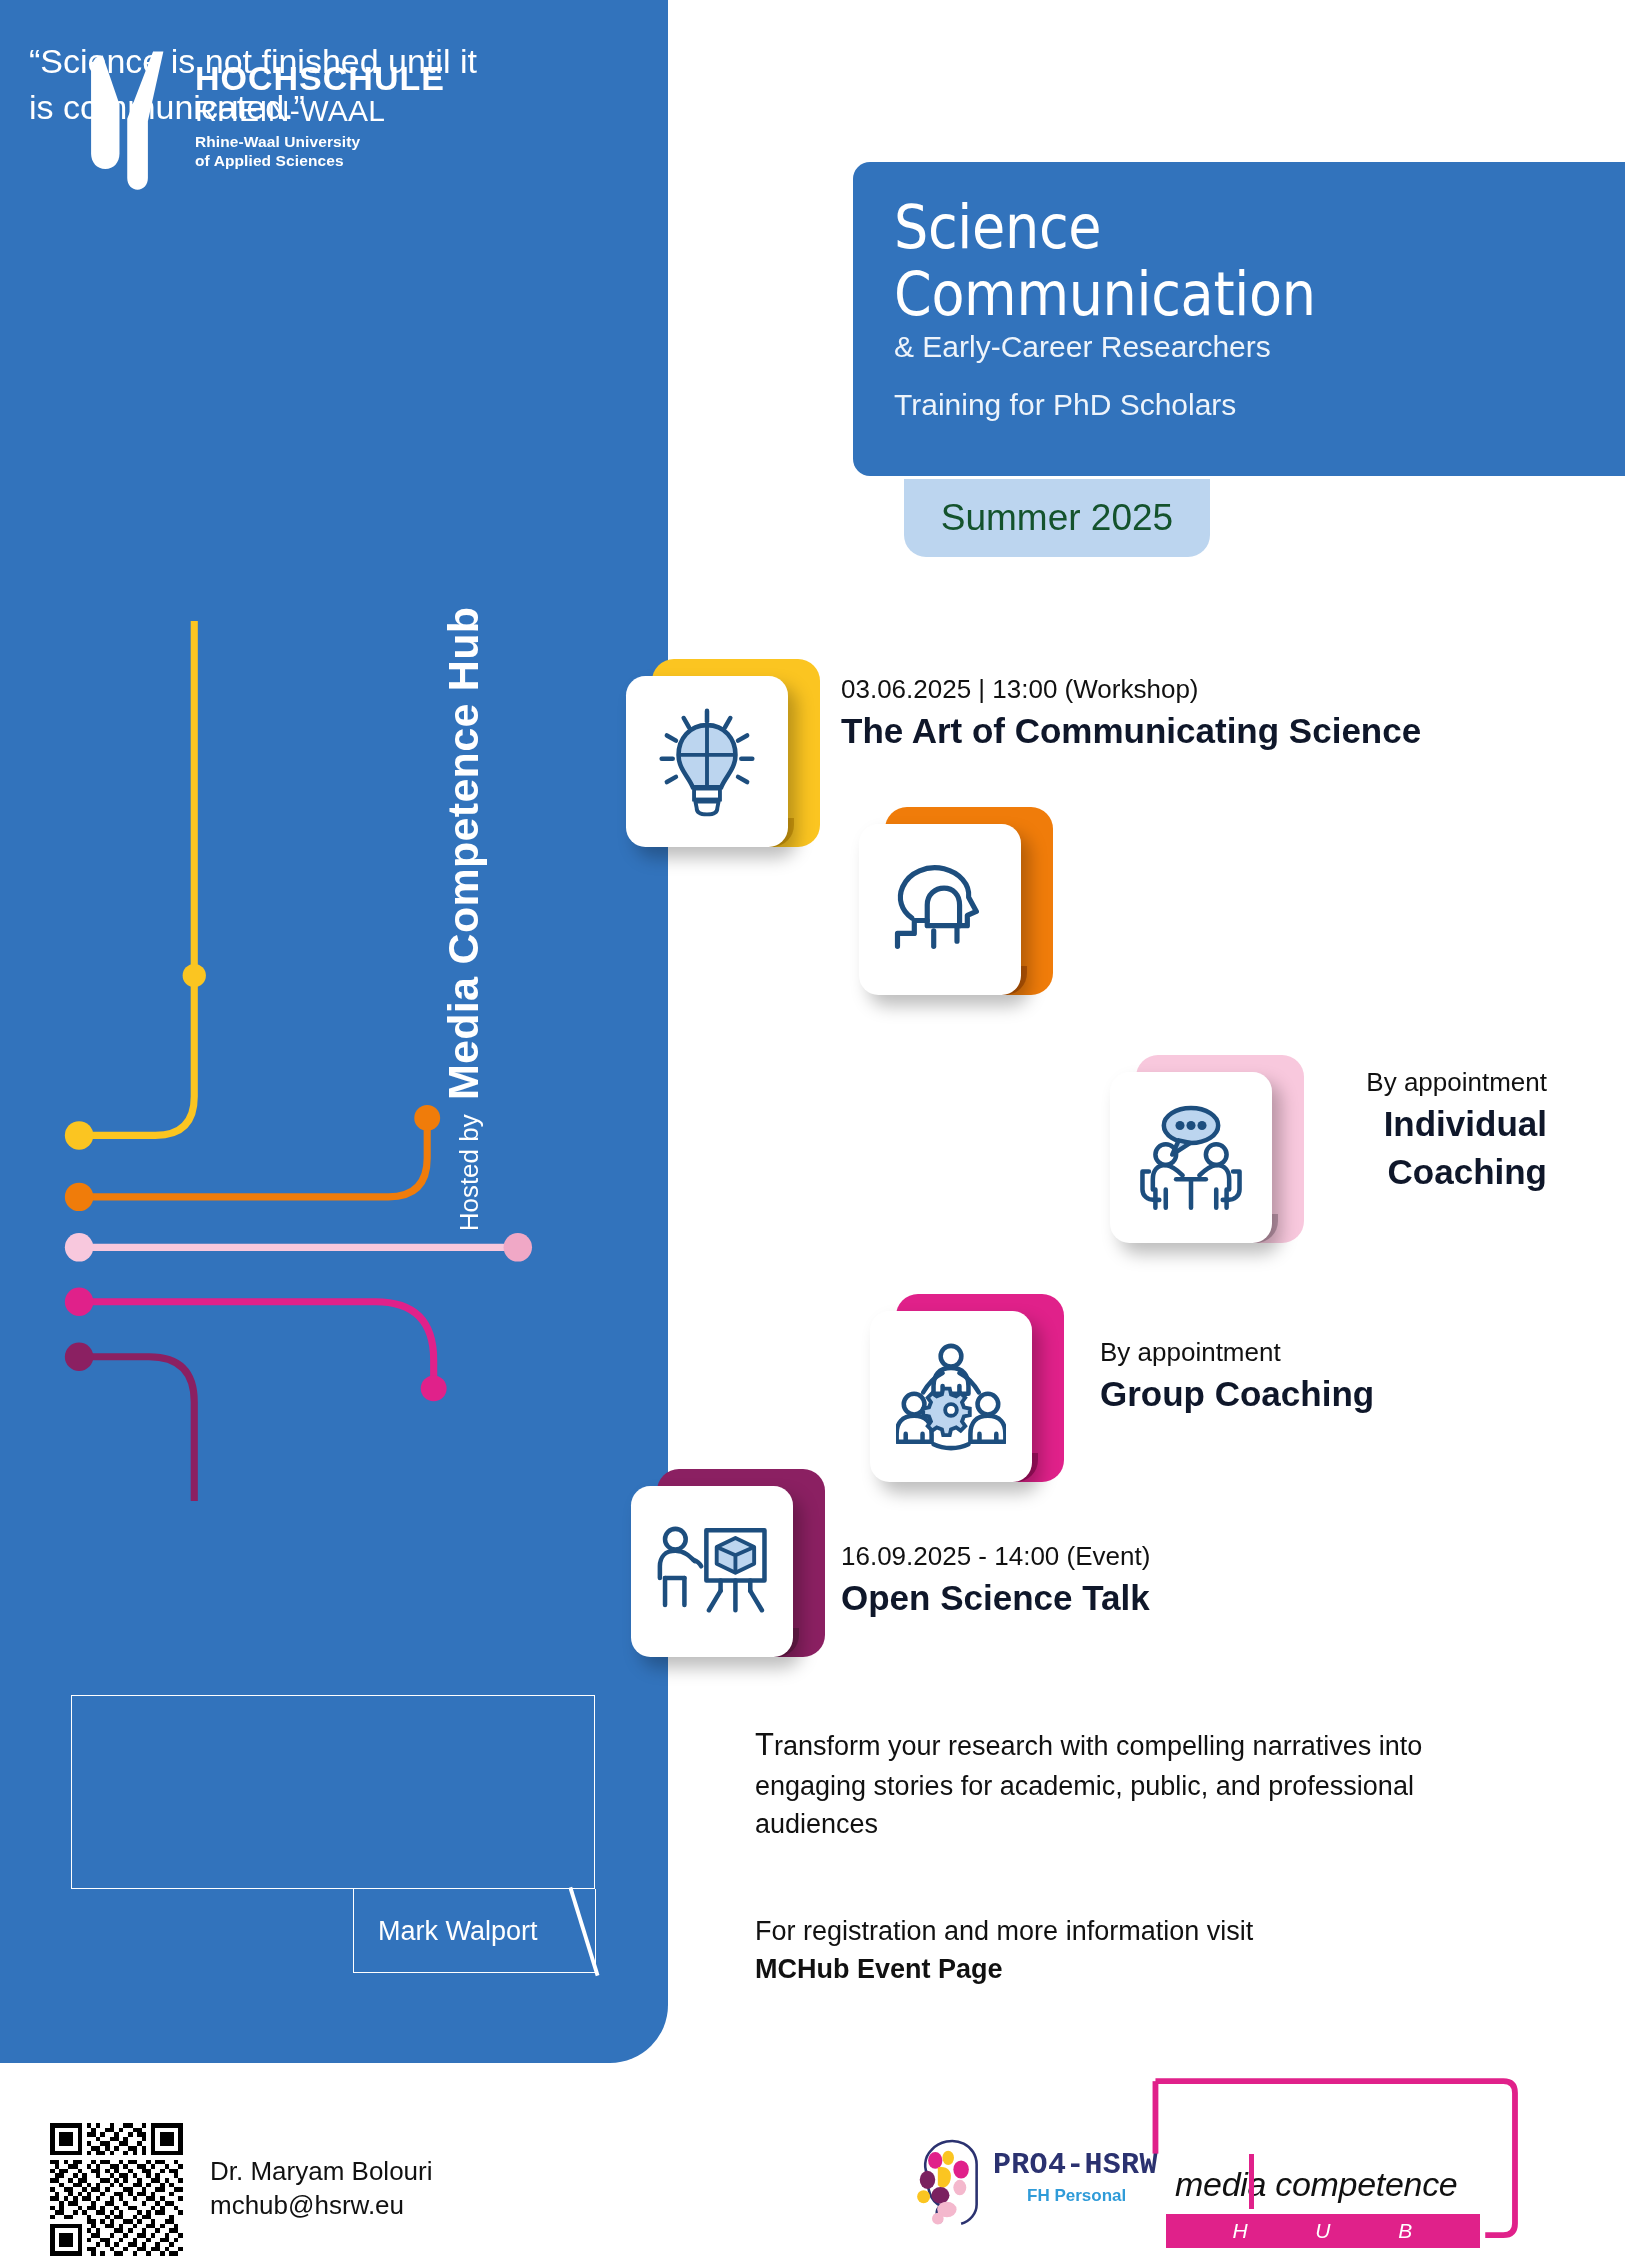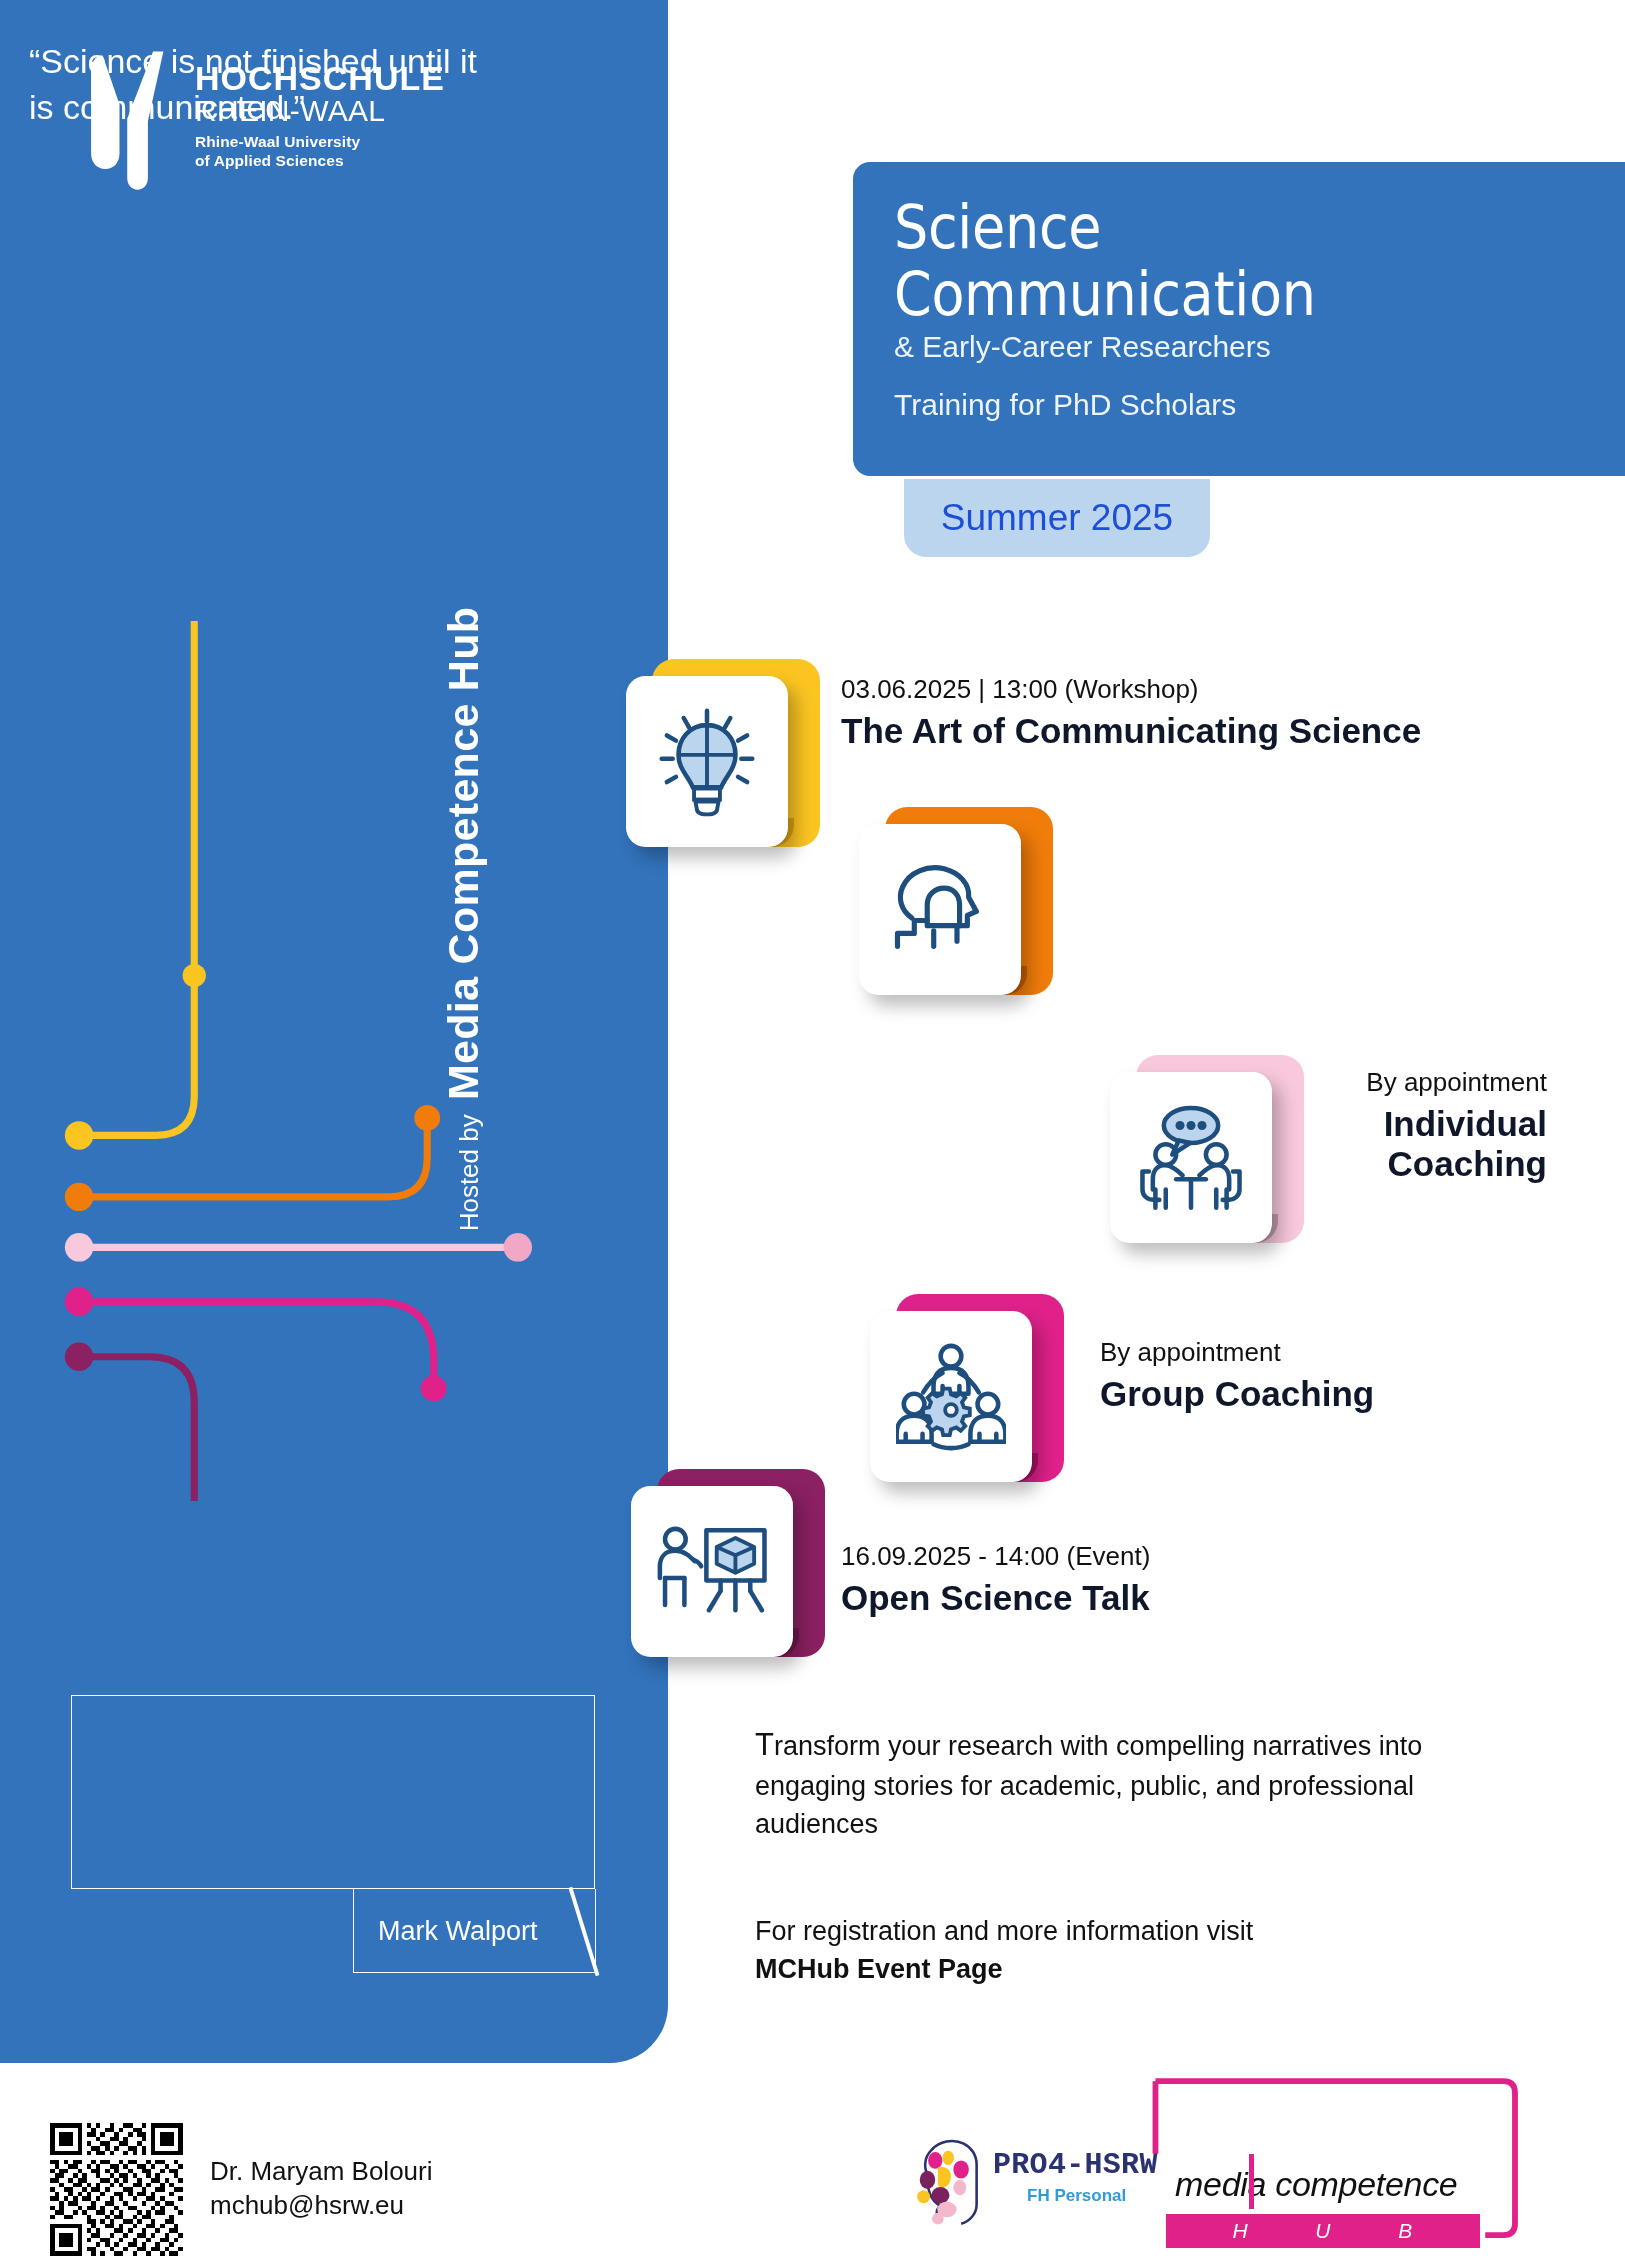--- a/index.html
+++ b/index.html
@@ -36,21 +36,21 @@
     letter-spacing:-0.3px;
   }
   .title-sub{
     color:#eef4fb;font-size:30px;line-height:1.28;margin-top:19.4px;font-weight:400;
   }
   .season-badge{
     position:absolute;left:904px;top:479px;width:306px;height:78px;
     background:#bcd5ef;border-radius:0 0 22px 22px;
     display:flex;align-items:center;justify-content:center;
   }
-  .season-badge span{color:#1d4ed8;font-size:37px;font-weight:400;}
+  .season-badge span{color:#14532d;font-size:37px;font-weight:400;}
 
   
   .hosted-wrap{
     position:absolute;left:411px;top:569px;width:104px;height:699px;
     display:flex;align-items:flex-end;justify-content:center;
   }
   .hosted-rot{
     transform:rotate(-90deg);transform-origin:center center;
     white-space:nowrap;display:flex;align-items:baseline;gap:14.2px;
     position:absolute;left:50%;top:50%;
@@ -259,21 +259,21 @@
           <path d="M140 132 L 140 160 M 124 132 L 124 160"></path>
           <line x1="62" y1="116" x2="108" y2="116"></line>
           <line x1="85" y1="116" x2="85" y2="160"></line>
         </g>
       </svg>
     </div>
   </div>
   <div class="ev-text right" style="left:1288px;top:1066px;width:259px;">
     <div class="ev-date">By appointment</div>
     <div class="ev-name">Individual</div>
-    <div class="ev-name" style="margin-top:0">Coaching</div>
+    <div class="ev-name" style="margin-top:8px">Coaching</div>
   </div>
 
   <div class="icon-card" style="left:870px;top:1294px;width:194px;height:201px;">
     <div class="accent" style="left:26px;top:0;width:168px;height:188px;background:#e0218a;"></div>
     <div class="accent-dark" style="left:26px;top:159px;width:142px;height:29px;background:#a81064;"></div>
     <div class="tile" style="left:0;top:17px;width:162px;height:171px;">
       <svg width="110" height="110" viewBox="0 0 170 170">
         <g stroke="#1d4e7e" stroke-width="7" fill="none" stroke-linecap="round" stroke-linejoin="round">
           <circle cx="85" cy="22" r="16"></circle>
           <path d="M85 40 C 66 40 58 52 58 68 L 58 80 L 112 80 L 112 68 C 112 52 104 40 85 40 Z"></path>

